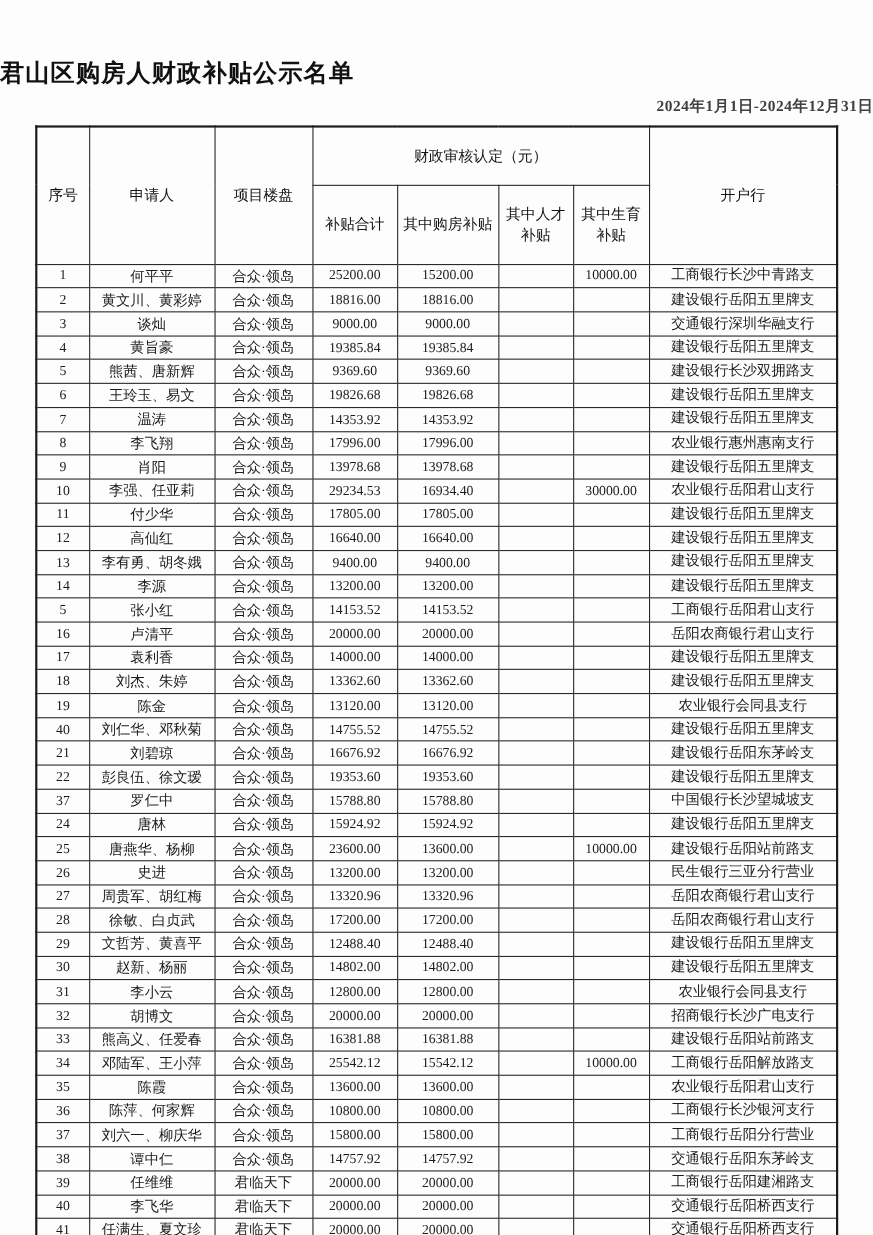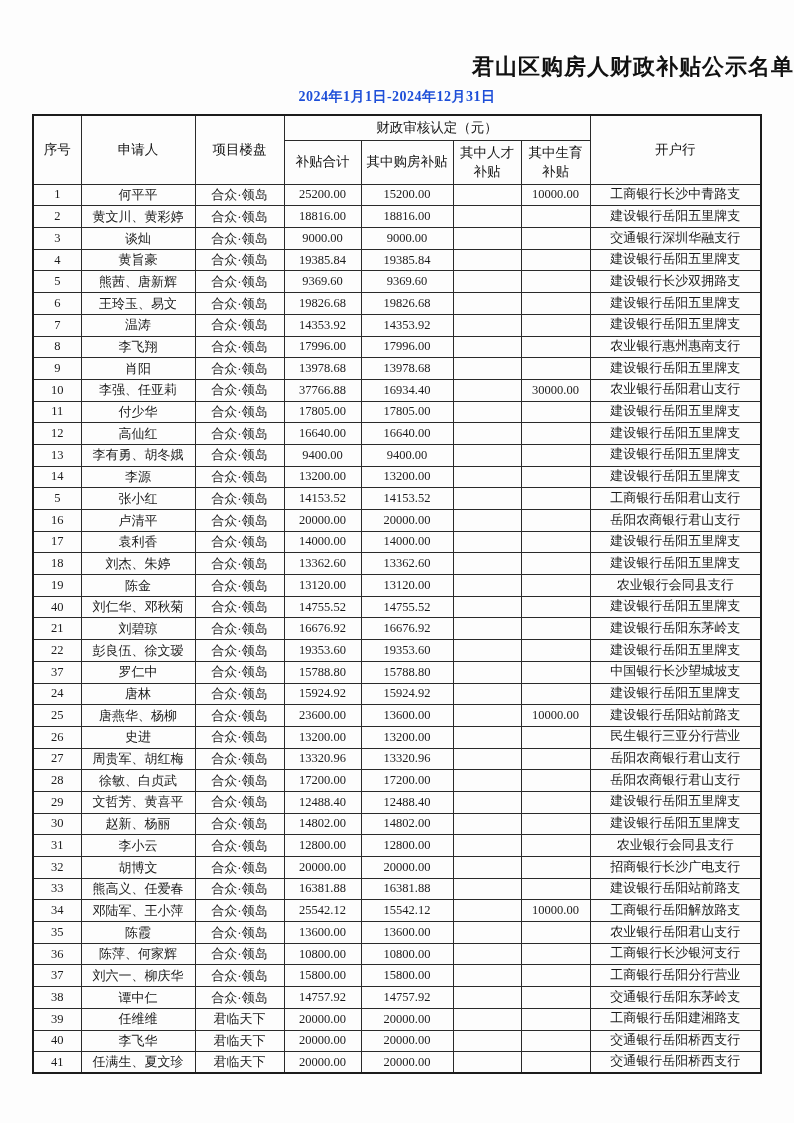--- a/index.html
+++ b/index.html
@@ -12,53 +12,53 @@
     position: relative;
     overflow: hidden;
   }
   .page {
     width: 794px;
     height: 1123px;
     background: #fdfdfd;
     padding-top: 52px;
   }
   .doc-title {
-    text-align: right;
+    text-align: left;
     font-size: 22px;
     font-weight: bold;
     letter-spacing: 1px;
     color: #111;
   }
   .doc-subtitle {
-    text-align: center;
+    text-align: right;
     font-size: 14px;
     font-weight: bold;
     margin-top: 6px;
-    color: #1d4ed8;
+    color: #404040;
     letter-spacing: 0.5px;
   }
   table.subsidy {
     border-collapse: collapse;
     table-layout: fixed;
     width: 728px;
     margin: 8px auto 0 auto;
     border: 2px solid #1c1c1c;
   }
   table.subsidy th, table.subsidy td {
     border: 1px solid #2a2a2a;
     text-align: center;
     vertical-align: middle;
     overflow: hidden;
     white-space: normal;
   }
   thead th {
     font-weight: normal;
     font-size: 13.5px;
     line-height: 1.45;
-    padding: 2px 2px;
+    padding: 16px 2px;
     color: #141414;
   }
   thead tr.group-row th { height: 24px; }
   thead tr.sub-row th { height: 44px; }
   tbody td {
     height: 21.7px;
     font-size: 13px;
     line-height: 1.05;
     padding: 0 1px;
     color: #1b1b1b;
@@ -197,21 +197,21 @@
     <td class="num">13978.68</td>
     <td class="num"></td>
     <td class="num"></td>
     <td class="bank">建设银行岳阳五里牌支</td>
   </tr>
 
   <tr>
     <td class="idx">10</td>
     <td class="name">李强、任亚莉</td>
     <td class="proj">合众·领岛</td>
-    <td class="num">37766.88</td>
+    <td class="num">29234.53</td>
     <td class="num">16934.40</td>
     <td class="num"></td>
     <td class="num">30000.00</td>
     <td class="bank">农业银行岳阳君山支行</td>
   </tr>
 
   <tr>
     <td class="idx">11</td>
     <td class="name">付少华</td>
     <td class="proj">合众·领岛</td>

